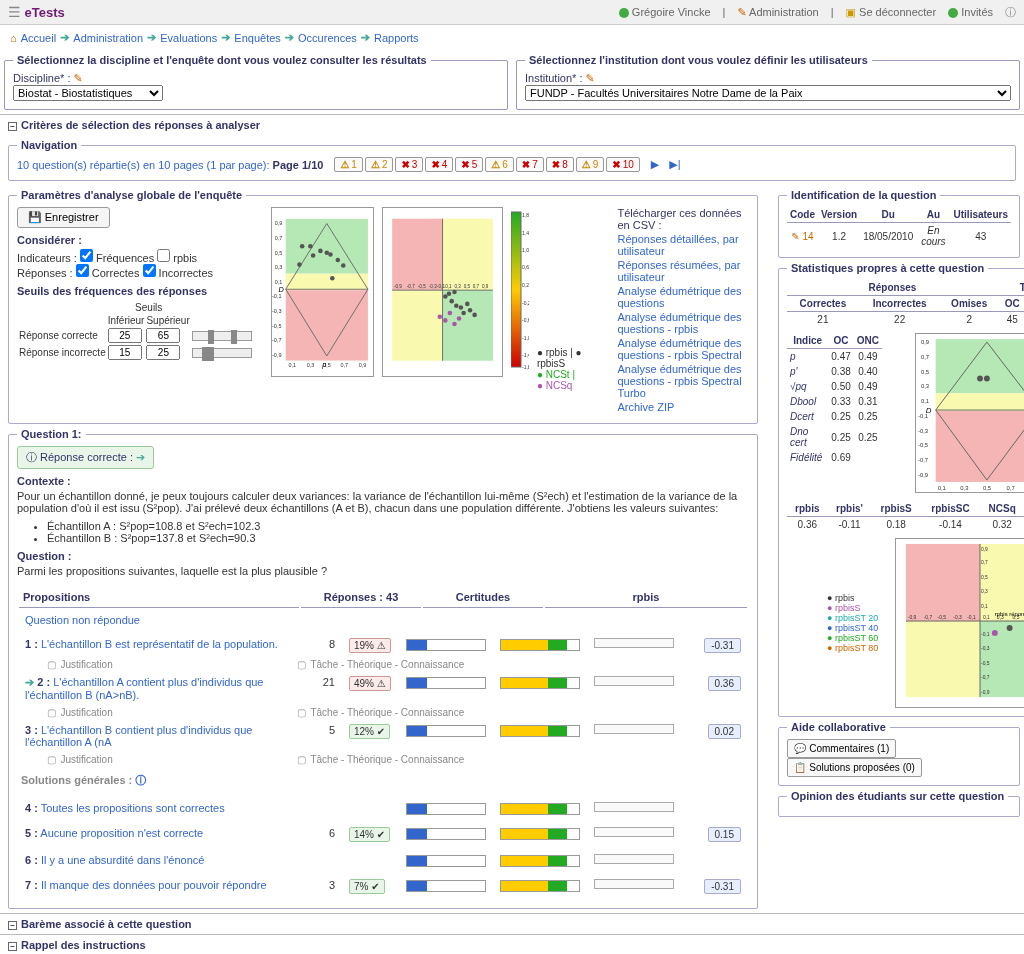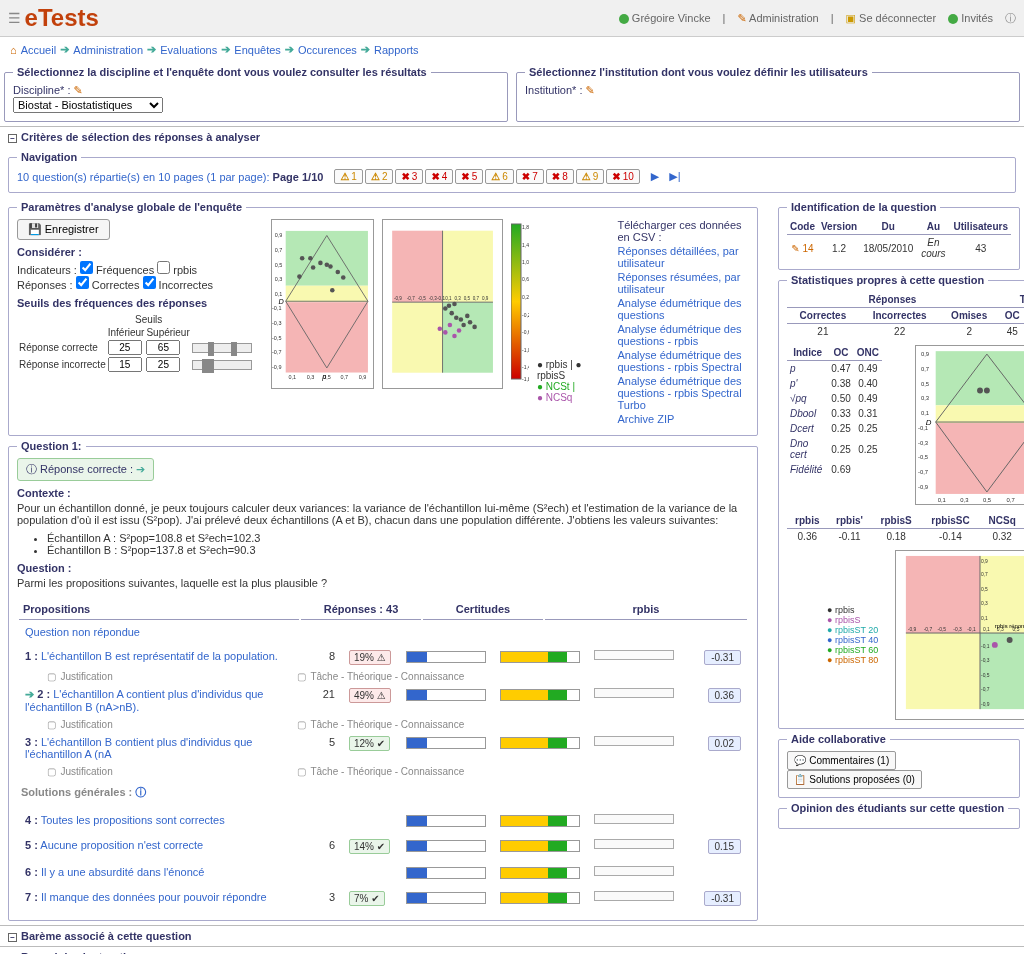--- a/index.html
+++ b/index.html
@@ -1,20 +1,20 @@
 <!DOCTYPE html>
 <html><head>
 <meta charset="utf-8">
 <style>
 * { box-sizing: border-box; margin: 0; padding: 0; }
 body { font-family: Verdana, Arial, sans-serif; font-size: 11px; color: #333; background: #fff; width: 1024px; }
 a { color: #3366cc; text-decoration: none; cursor: pointer; }
 
 .topbar { display: flex; align-items: center; background: #f0f0f0; border-bottom: 1px solid #ccc; padding: 4px 8px; }
-.logo { font-size: 24px; font-weight: bold; color: #c2410c; margin-left: 4px; }
+.logo { font-size: 13px; font-weight: bold; color: #701a75; margin-left: 4px; }
 .topbar-right { margin-left: auto; display: flex; gap: 12px; align-items: center; font-size: 11px; }
 .topbar-right span { color: #666; }
 .sep { color: #aaa; }
 
 .breadcrumb { padding: 6px 10px; font-size: 11px; display: flex; align-items: center; gap: 4px; }
 .breadcrumb .arrow { color: #4a9; font-weight: bold; }
 .breadcrumb a { color: #3366cc; }
 
 fieldset { border: 1px solid #99b; border-radius: 2px; margin: 4px; padding: 6px 8px 8px; }
 fieldset > legend { color: #336; font-size: 11px; font-weight: bold; padding: 0 4px; }
@@ -122,20 +122,21 @@
     <div class="row">
       <div style="width:150px;">
         <label class="lbl">Discipline* :</label> <span style="color:#c60;">✎</span><br>
         <select><option>Biostat - Biostatistiques</option></select>
       </div>
     </div>
   </fieldset>
   <fieldset style="width:320px;">
     <legend>Sélectionnez l'institution dont vous voulez définir les utilisateurs</legend>
     <label class="lbl">Institution* :</label> <span style="color:#c60;">✎</span><br>
+    <select><option>FUNDP - Facultés Universitaires Notre Dame de la Paix</option></select>
   </fieldset>
 </div>
 
 <div class="collapse-head"><span class="box">−</span><span>Critères de sélection des réponses à analyser</span></div>
 
 <fieldset class="sub" style="margin:4px 8px;">
   <legend>Navigation</legend>
   <div class="nav-line">
     <span><span>10 question(s) répartie(s) en 10 pages (1 par page):</span> <b style="color:#336;">Page 1/10</b></span>
     <span id="nav-pills"><span class="page-pill warn"><span class="ico">⚠</span> 1</span><span class="page-pill warn"><span class="ico">⚠</span> 2</span><span class="page-pill err"><span class="ico">✖</span> 3</span><span class="page-pill err"><span class="ico">✖</span> 4</span><span class="page-pill err"><span class="ico">✖</span> 5</span><span class="page-pill warn"><span class="ico">⚠</span> 6</span><span class="page-pill err"><span class="ico">✖</span> 7</span><span class="page-pill err"><span class="ico">✖</span> 8</span><span class="page-pill warn"><span class="ico">⚠</span> 9</span><span class="page-pill err"><span class="ico">✖</span> 10</span></span>

